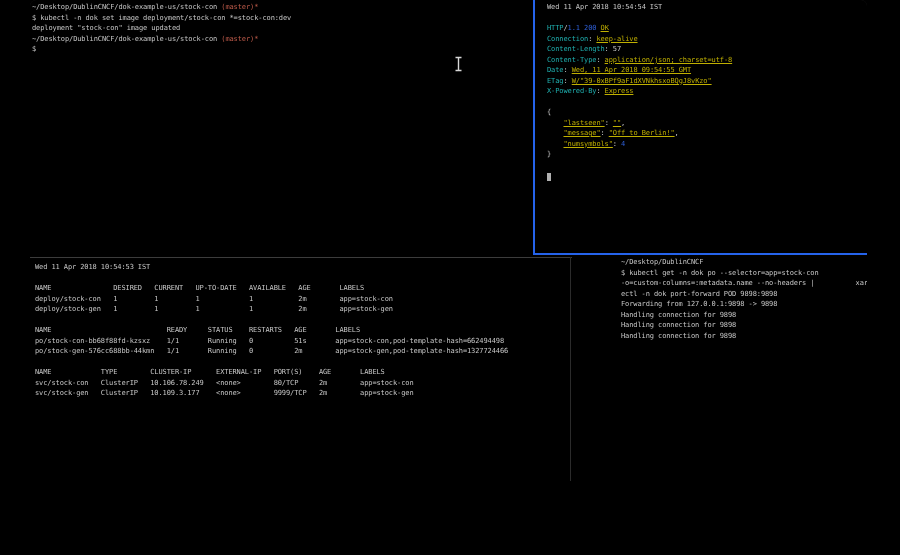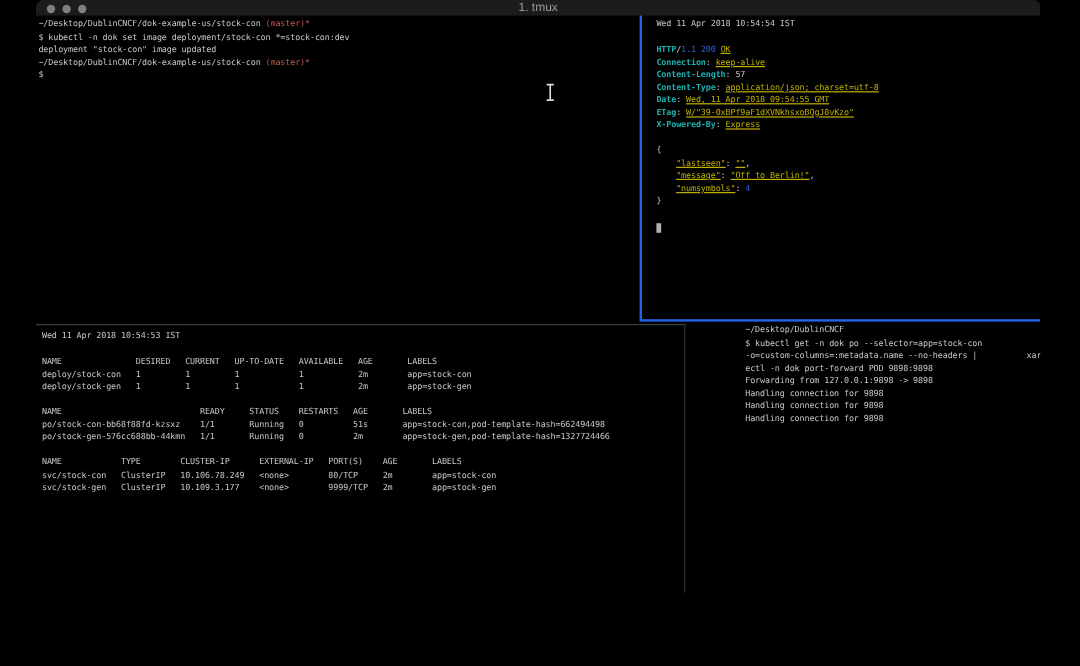--- a/index.html
+++ b/index.html
@@ -6,31 +6,31 @@
   body{width:900px;height:555px;position:relative;overflow:hidden;
        font-family:"DejaVu Sans Mono",monospace;}
   .window{position:absolute;left:30px;top:0;width:837px;height:505px;
           background:var(--term-bg,#000);border-radius:6px 6px 4px 4px;overflow:hidden;}
   .titlebar{position:absolute;left:0;top:0;right:0;height:14px;
             background:var(--titlebar-bg,#1c1c1c);display:flex;align-items:center;}
   .lights{display:flex;gap:6px;margin-left:9px;}
   .light{width:7px;height:7px;border-radius:50%;background:#7f7f7f;display:inline-block;}
   .title{position:absolute;left:0;right:0;text-align:center;color:#9a9a9a;
          font-family:"Liberation Sans",sans-serif;font-size:10px;line-height:14px;}
-  .term{position:absolute;left:0;top:13px;width:837px;height:481px;background:var(--term-bg,#000);}
+  .term{position:absolute;left:0;top:0;width:837px;height:481px;background:var(--term-bg,#000);}
   .pane{position:absolute;margin:0;font-size:7px;line-height:10.5px;color:var(--fg,#c7c7c7);
         white-space:pre;letter-spacing:-0.1px;}
   .tline{min-height:10.5px;}
   .pane-tl{left:2px;top:2px;width:498px;height:250px;}
   .pane-tr{left:507px;top:2px;width:328px;height:250px;margin-left:10px;}
   .pane-bl{left:5px;top:262px;width:533px;height:218px;}
   .pane-br{left:543px;top:257px;width:292px;height:222px;margin-left:48px;}
   .c-fg{color:var(--fg,#c7c7c7);}
   .c-red{color:var(--red,#bf5b4a);}
-  .c-cyan{color:var(--cyan,#1fb0b0);font-weight:bold;}
+  .c-cyan{color:var(--cyan,#1fb0b0);}
   .c-yellow{color:var(--yellow,#c0b000);text-decoration:underline;}
   .c-blue{color:var(--blue,#2e5fd8);}
   .c-cursor{display:inline-block;width:4.2px;height:8px;background:var(--cursor,#b0b0b0);
             vertical-align:bottom;}
   .div-v-blue{position:absolute;left:503px;top:0;width:2px;height:254px;background:var(--border-blue,#2563eb);}
   .div-h-blue{position:absolute;left:503px;top:253px;width:334px;height:2px;background:var(--border-blue,#2563eb);}
   .div-h-gray{position:absolute;left:0;top:257px;width:542px;height:1px;background:var(--border-gray,#3c3c3c);}
   .div-v-gray{position:absolute;left:540px;top:257px;width:1px;height:224px;background:#2b2b2b;}
   .ibeam{position:absolute;left:424px;top:56px;}
   .statusbar{position:absolute;left:0;top:510px;right:0;height:10px;

